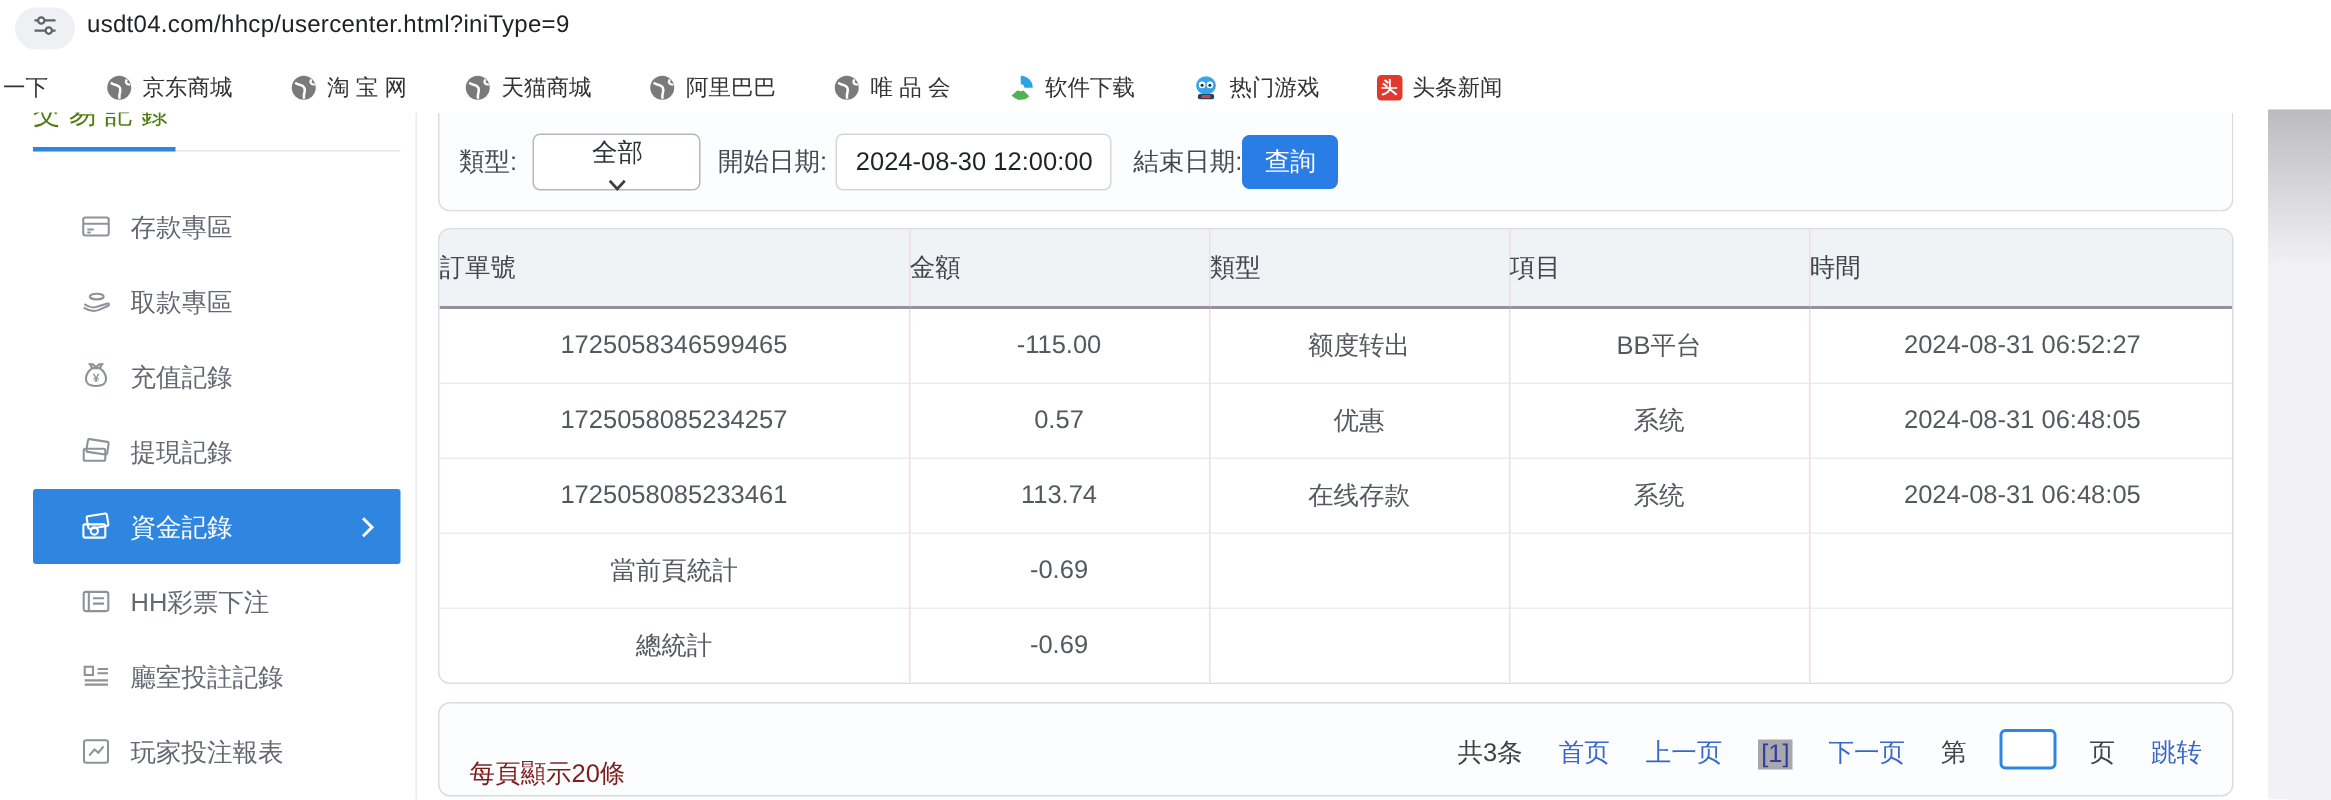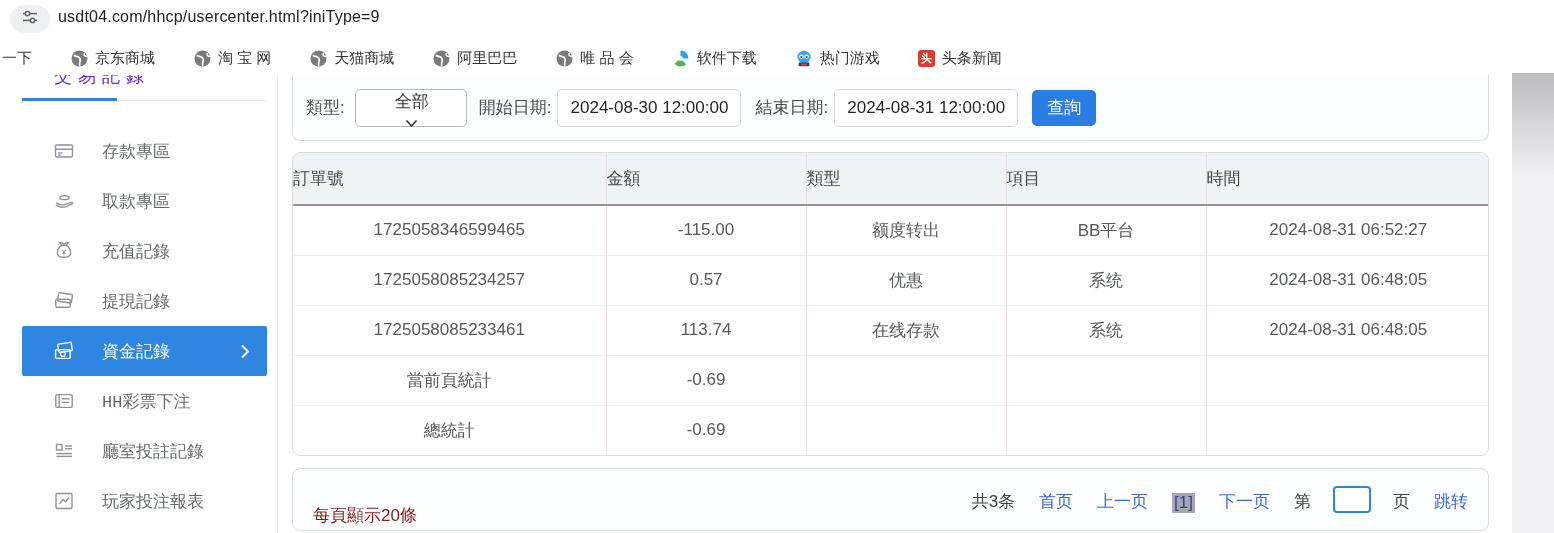--- a/index.html
+++ b/index.html
@@ -16,28 +16,28 @@
   .bookmarks-bar { position:absolute; top:42px; left:2px; right:44px; height:32px;
                    display:flex; align-items:center; }
   .bm-item { display:flex; align-items:center; gap:7px; margin-right:38px; cursor:pointer; }
   .bm-label { font-size:15px; color:#333; white-space:nowrap; }
   .bm-ico { width:18px; height:18px; display:flex; align-items:center; justify-content:center; }
   .tt-badge { width:17px; height:17px; border-radius:3px; background:#e0392e; color:#fff;
               font-size:11px; font-weight:bold; display:flex; align-items:center; justify-content:center; }
 
   
   .sidebar { position:absolute; left:22px; top:75px; width:245px; }
-  .clip-text { height:15px; overflow:hidden; position:relative; color:#6d28d9;margin-left:32px; }
+  .clip-text { height:15px; overflow:hidden; position:relative; color:#4d7c0f; }
   .clip-text span { display:block; margin-top:-11px; font-size:18px; letter-spacing:6px; }
   .tab-underline { margin-top:8px; height:3px; position:relative; background:transparent; border-bottom:1px solid #e4e6e9; }
   .tab-underline::before { content:""; position:absolute; left:0; top:0; width:95px; height:3px;
                            background:var(--accent-blue,#2e86e0); }
   .side-menu { margin-top:25px; }
-  .side-item { height:50px; display:flex; align-items:center; padding-left:30px; gap:26px;
-               font-size:17px; color:#636871; cursor:pointer; position:relative;font-family:Liberation Mono, monospace; }
+  .side-item { height:50px; display:flex; align-items:center; padding-left:30px; gap:11px;
+               font-size:17px; color:#636871; cursor:pointer; position:relative; }
   .side-item .s-ico { width:24px; height:24px; color:#8d929b; display:flex; align-items:center; justify-content:center; }
   .side-item.active { background:var(--accent-blue,#2e86e0); color:#fff; border-radius:2px; }
   .side-item.active .s-ico { color:#fff; }
   .side-item .chev { position:absolute; right:17px; top:18px; }
   .sidebar-divider { position:absolute; left:277px; top:75px; height:458px; width:1px; background:#e8eaed; }
 
   
   .main { position:absolute; left:292px; top:75px; width:1197px; }
 
   .filter-panel { height:66px; border:1px solid #d9dce1; border-top:none; border-radius:0 0 8px 8px;
@@ -283,21 +283,20 @@
       <span>全部</span>
       <span>
         <svg width="13" height="9" viewBox="0 0 13 9">
             <path d="M1.5 1.5 L6.5 7 L11.5 1.5" stroke="#3c4043" stroke-width="1.8" fill="none"></path>
           </svg>
       </span>
     </div>
     <span class="flabel">開始日期:</span>
     <input class="date-input" value="2024-08-30 12:00:00" style="">
     <span class="flabel">結束日期:</span>
-    <input class="date-input" value="2024-08-31 12:00:00" style="">
     <button class="query-btn">查詢</button>
   </section>
 
   <section class="table-panel">
     <table>
       <colgroup>
           <col class="c1">
           <col class="c2">
           <col class="c3">
           <col class="c4">

